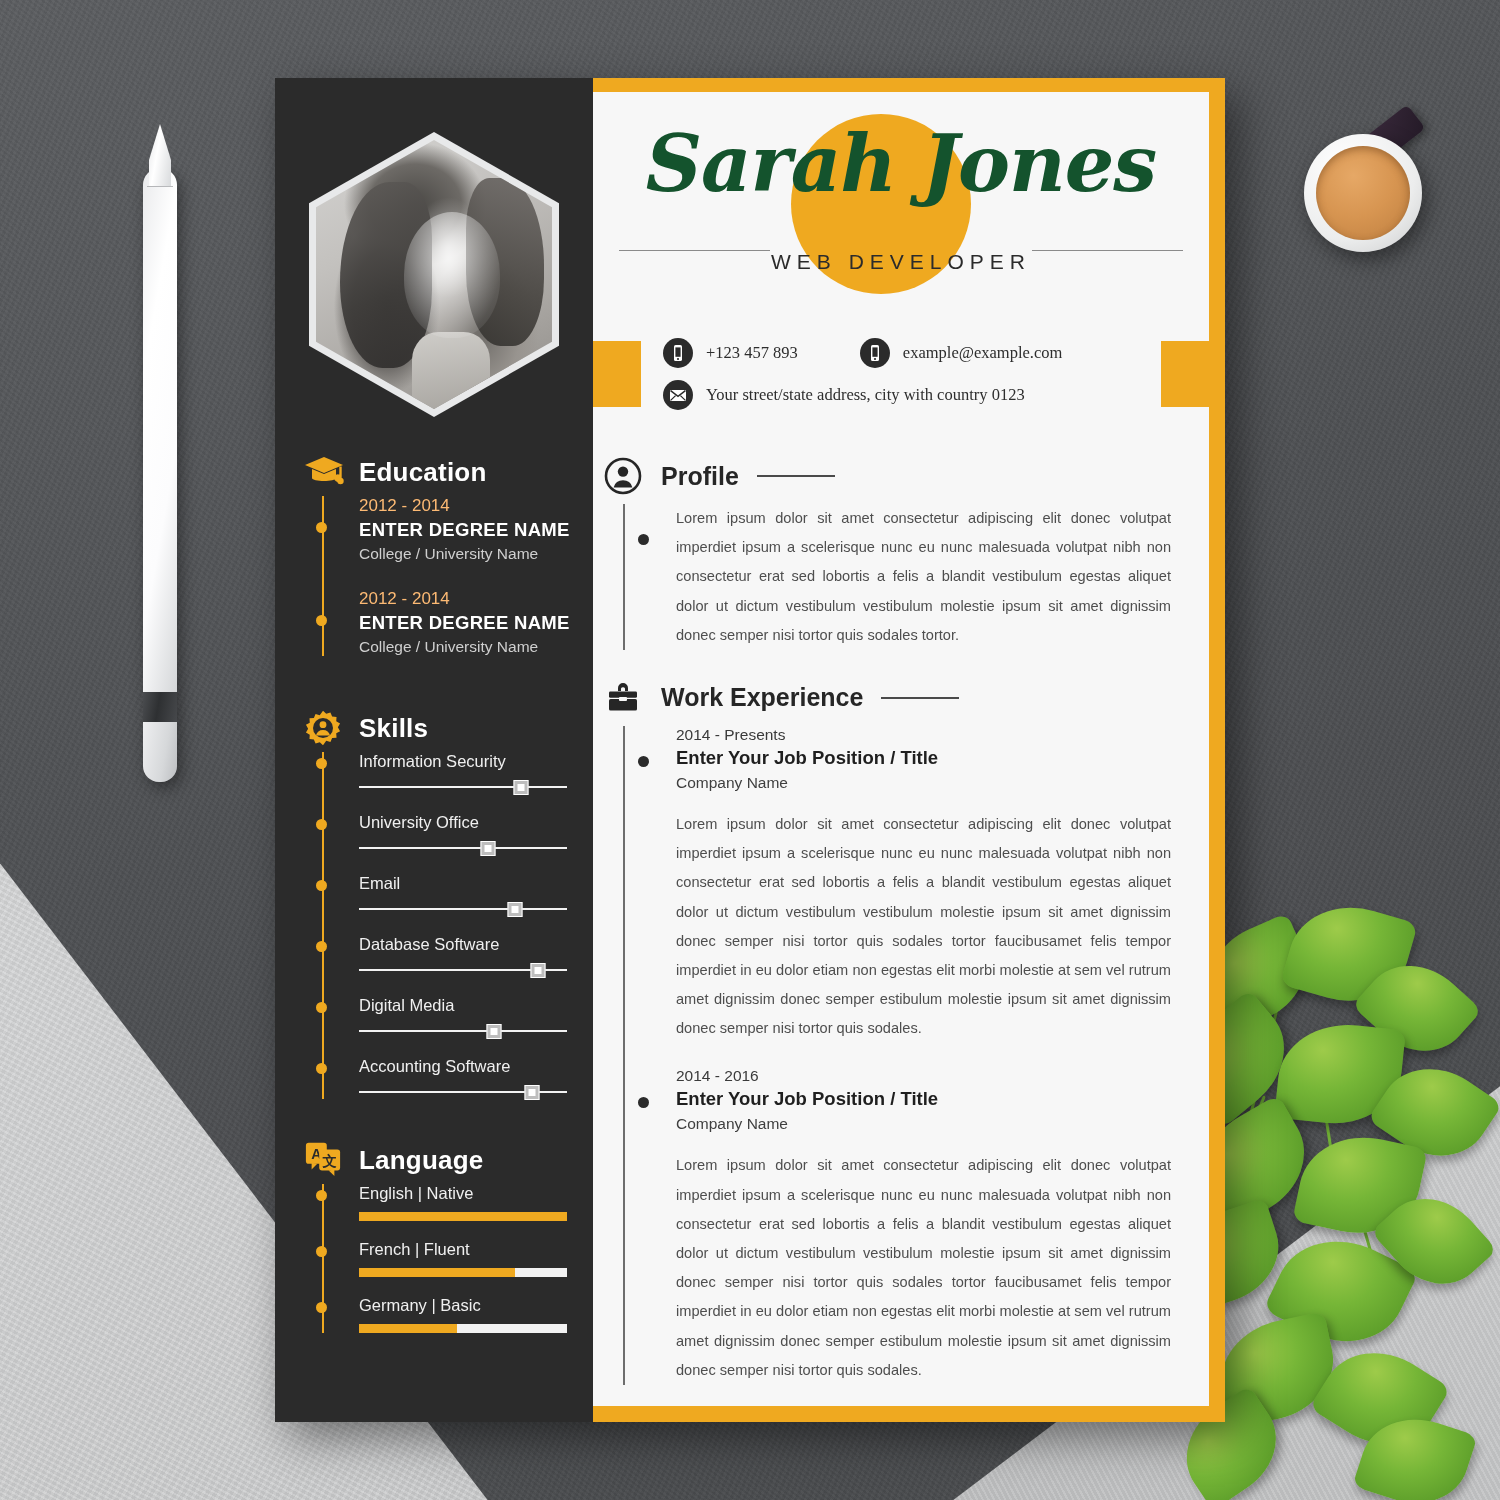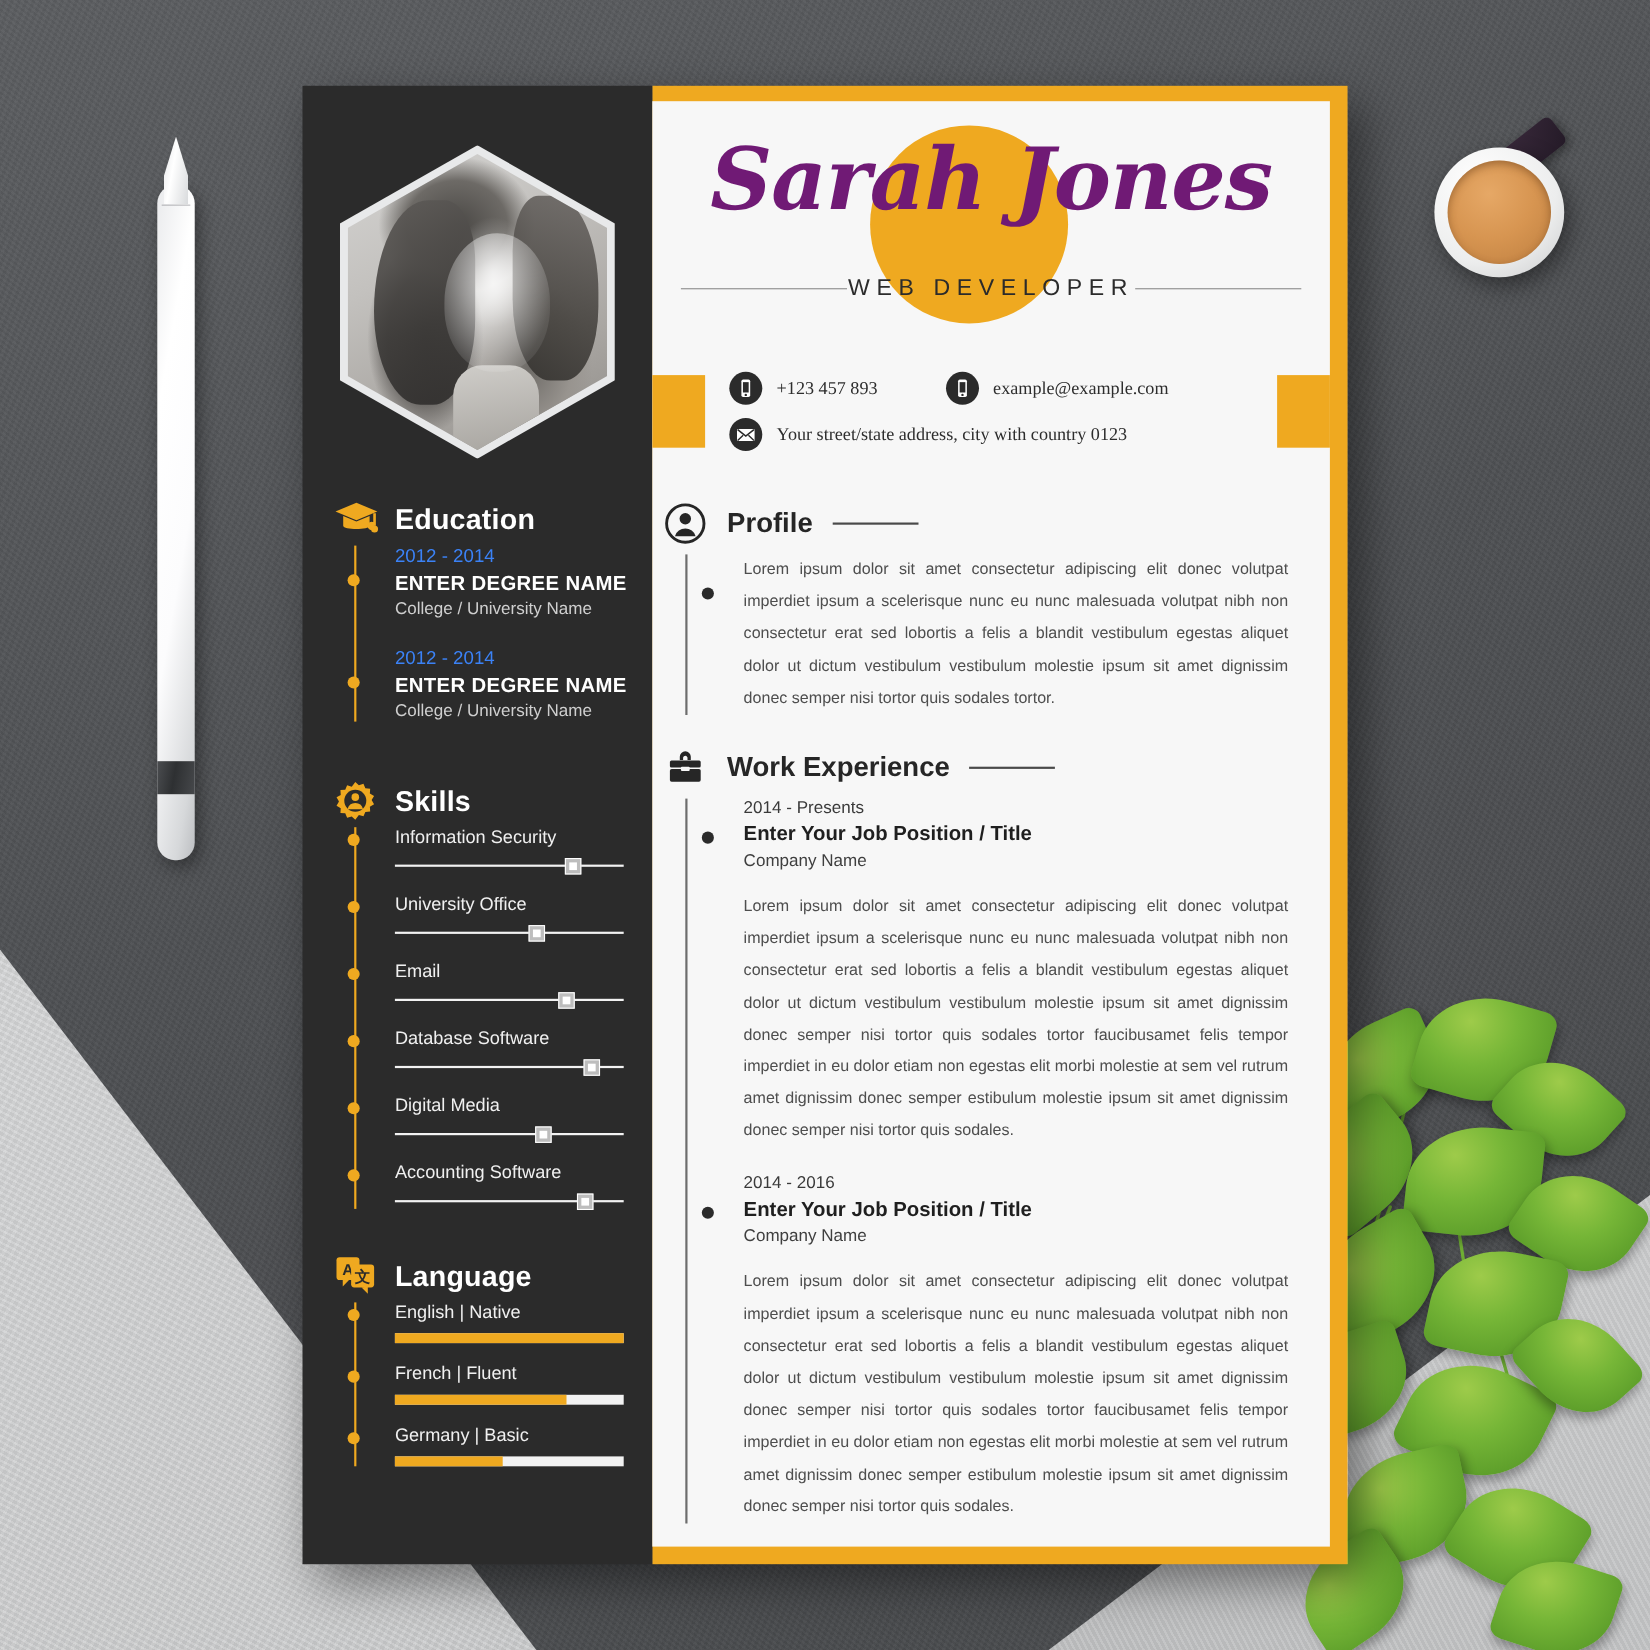--- a/index.html
+++ b/index.html
@@ -172,21 +172,21 @@
 
   .timeline { position: relative; padding-left: 28px; }
   .tl-line {
     position: absolute; left: 47px; top: 0; bottom: 0; width: 2px; background: #efa920;
   }
   .tl-row { position: relative; padding-left: 56px; margin-bottom: 26px; }
   .tl-dot {
     position: absolute; left: 13px; top: 26px; width: 11px; height: 11px;
     border-radius: 50%; background: #efa920;
   }
-  .edu-year { color: #3b82f6; font-size: 17px; margin-bottom: 3px; }
+  .edu-year { color: #fdba74; font-size: 17px; margin-bottom: 3px; }
   .edu-deg { color: #ffffff; font-size: 18.5px; font-weight: bold; letter-spacing: .3px; }
   .edu-school { color: #cfcfcf; font-size: 15.5px; margin-top: 4px; }
 
   
   .sk-row { position: relative; padding-left: 56px; margin-bottom: 19px; }
   .sk-name { color: #f0f0f0; font-size: 16.5px; margin-bottom: 9px; }
   .sk-track { position: relative; height: 14px; width: 208px; }
   .sk-line { position: absolute; left: 0; top: 6px; width: 100%; height: 2px; background: #f2f2f2; }
   .sk-handle {
     position: absolute; top: 0; width: 15px; height: 15px; transform: translateX(-50%);
@@ -203,25 +203,25 @@
 
   
   .namewrap { position: relative; height: 220px; }
   .yellowdot {
     position: absolute; left: 198px; top: 22px; width: 180px; height: 180px;
     border-radius: 50%; background: #efa920;
   }
   .nametext {
     position: absolute; left: 0; right: 0; top: 26px; text-align: center;
     font-family: "DejaVu Serif", serif; font-style: italic; font-weight: bold;
-    font-size: 78px; color: #701a75; letter-spacing: -1px;
+    font-size: 78px; color: #14532d; letter-spacing: -1px;
   }
   .titlerow {
     position: absolute; left: 26px; right: 26px; top: 158px;
-    display: flex; align-items: center; gap: 1px;
+    display: flex; gap: 1px;
   }
   .trule { flex: 1; height: 1px; background: #8b8b8b; }
   .jobtitle {
     font-size: 21px; letter-spacing: 6px; color: #2b2b2b; font-weight: 500;
   }
 
   
   .contact {
     position: relative; margin: 14px 0 0 0; padding: 12px 0 14px 0;
     display: flex; align-items: center; font-family: Liberation Serif, serif;

